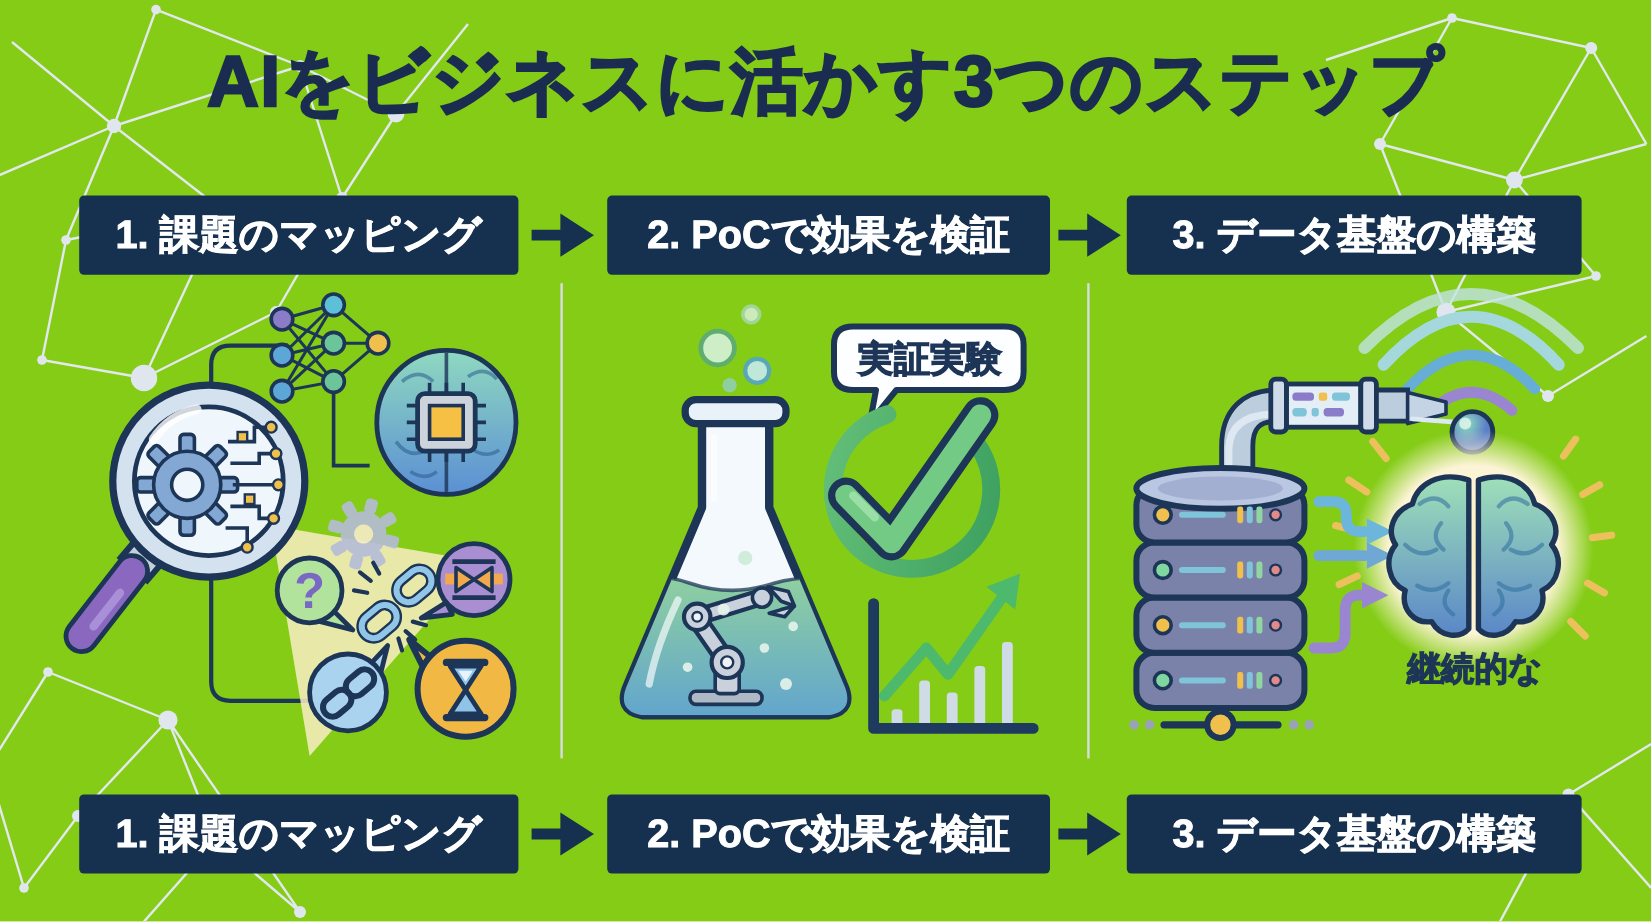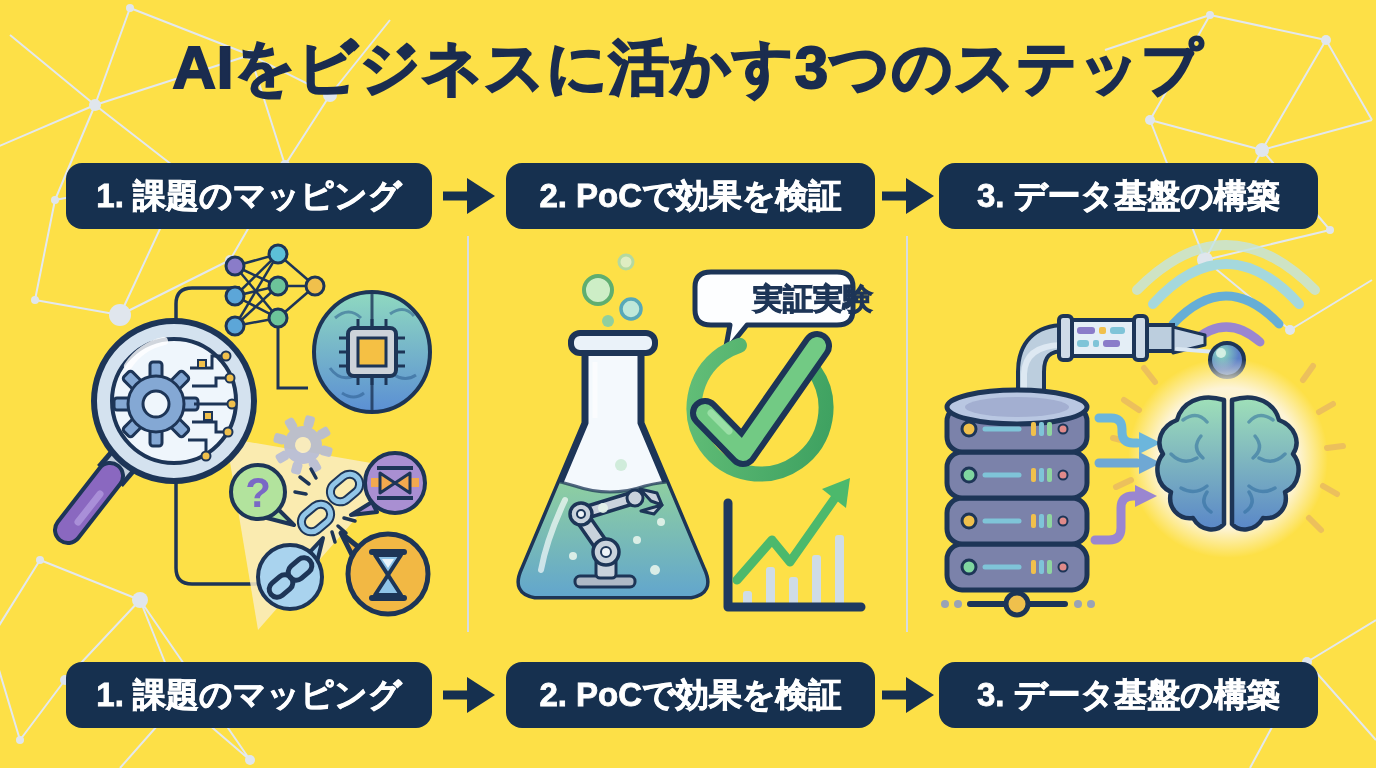--- a/index.html
+++ b/index.html
@@ -1,28 +1,28 @@
 <!DOCTYPE html>
 <html><head>
 <meta charset="utf-8">
 <style>
   html,body{margin:0;padding:0;background:#ffffff;}
   .canvas{
     position:relative;width:1376px;height:768px;overflow:hidden;
-    background:#fde047;
+    background:#84cc16;
     font-family:"Liberation Sans","DejaVu Sans",sans-serif;
   }
   .bg-net{position:absolute;left:0;top:0;width:1376px;height:768px;}
   .title{
     position:absolute;left:0;right:0;top:28px;margin:0;
     text-align:center;font-size:60px;font-weight:900;color:#1a2c4f;
     letter-spacing:1px;-webkit-text-stroke:2px #1a2c4f;
   }
   .banner{
-    position:absolute;height:66px;background:#16304f;border-radius:16px;
+    position:absolute;height:66px;background:#16304f;border-radius:4px;
     color:#ffffff;display:flex;align-items:center;justify-content:center;
     font-size:33px;font-weight:800;-webkit-text-stroke:0.8px #ffffff;
     white-space:nowrap;
   }
   .b1t{left:66px;top:163px;width:366px;}
   .b2t{left:506px;top:163px;width:369px;}
   .b3t{left:939px;top:163px;width:379px;}
   .b1b{left:66px;top:662px;width:366px;}
   .b2b{left:506px;top:662px;width:369px;}
   .b3b{left:939px;top:662px;width:379px;}
@@ -36,21 +36,20 @@
   .dv2{left:906px;}
   .panel{position:absolute;}
   .p1{left:30px;top:238px;width:430px;height:395px;}
   .p2{left:485px;top:240px;width:410px;height:390px;}
   .p3{left:915px;top:240px;width:440px;height:390px;}
   .bubble-text{
     position:absolute;left:697px;top:273px;width:156px;height:52px;
     display:flex;align-items:center;justify-content:center;
     font-size:30px;font-weight:900;color:#1d3557;-webkit-text-stroke:1px #1d3557;
     white-space:nowrap;
-    margin-left:38px;
   }
   .caption{
     position:absolute;left:1129px;top:540px;width:200px;text-align:center;
     font-size:28px;font-weight:900;color:#1d3557;line-height:1.3;
     -webkit-text-stroke:1px #1d3557;
   }
   .caption span{display:block;}
 </style>
 </head>
 <body>
@@ -514,20 +513,21 @@
           <circle cx="43" cy="364" r="4"></circle>
         <circle cx="163" cy="364" r="4"></circle>
           <circle cx="176" cy="364" r="4"></circle>
       </g>
     </g>
   </svg>
 
   <div class="bubble-text">実証実験</div>
 
   <div class="caption">
+    <span>継続的な</span>
   </div>
 
   <div class="banner b1b">
     <span>1. 課題のマッピング</span>
   </div>
   <svg class="arrow a1b" viewBox="0 0 56 44">
     <line x1="2" y1="22" x2="30" y2="22" stroke="#16304f" stroke-width="9"></line>
     <polygon points="26,4 54,22 26,40" fill="#16304f"></polygon>
   </svg>
   <div class="banner b2b">

